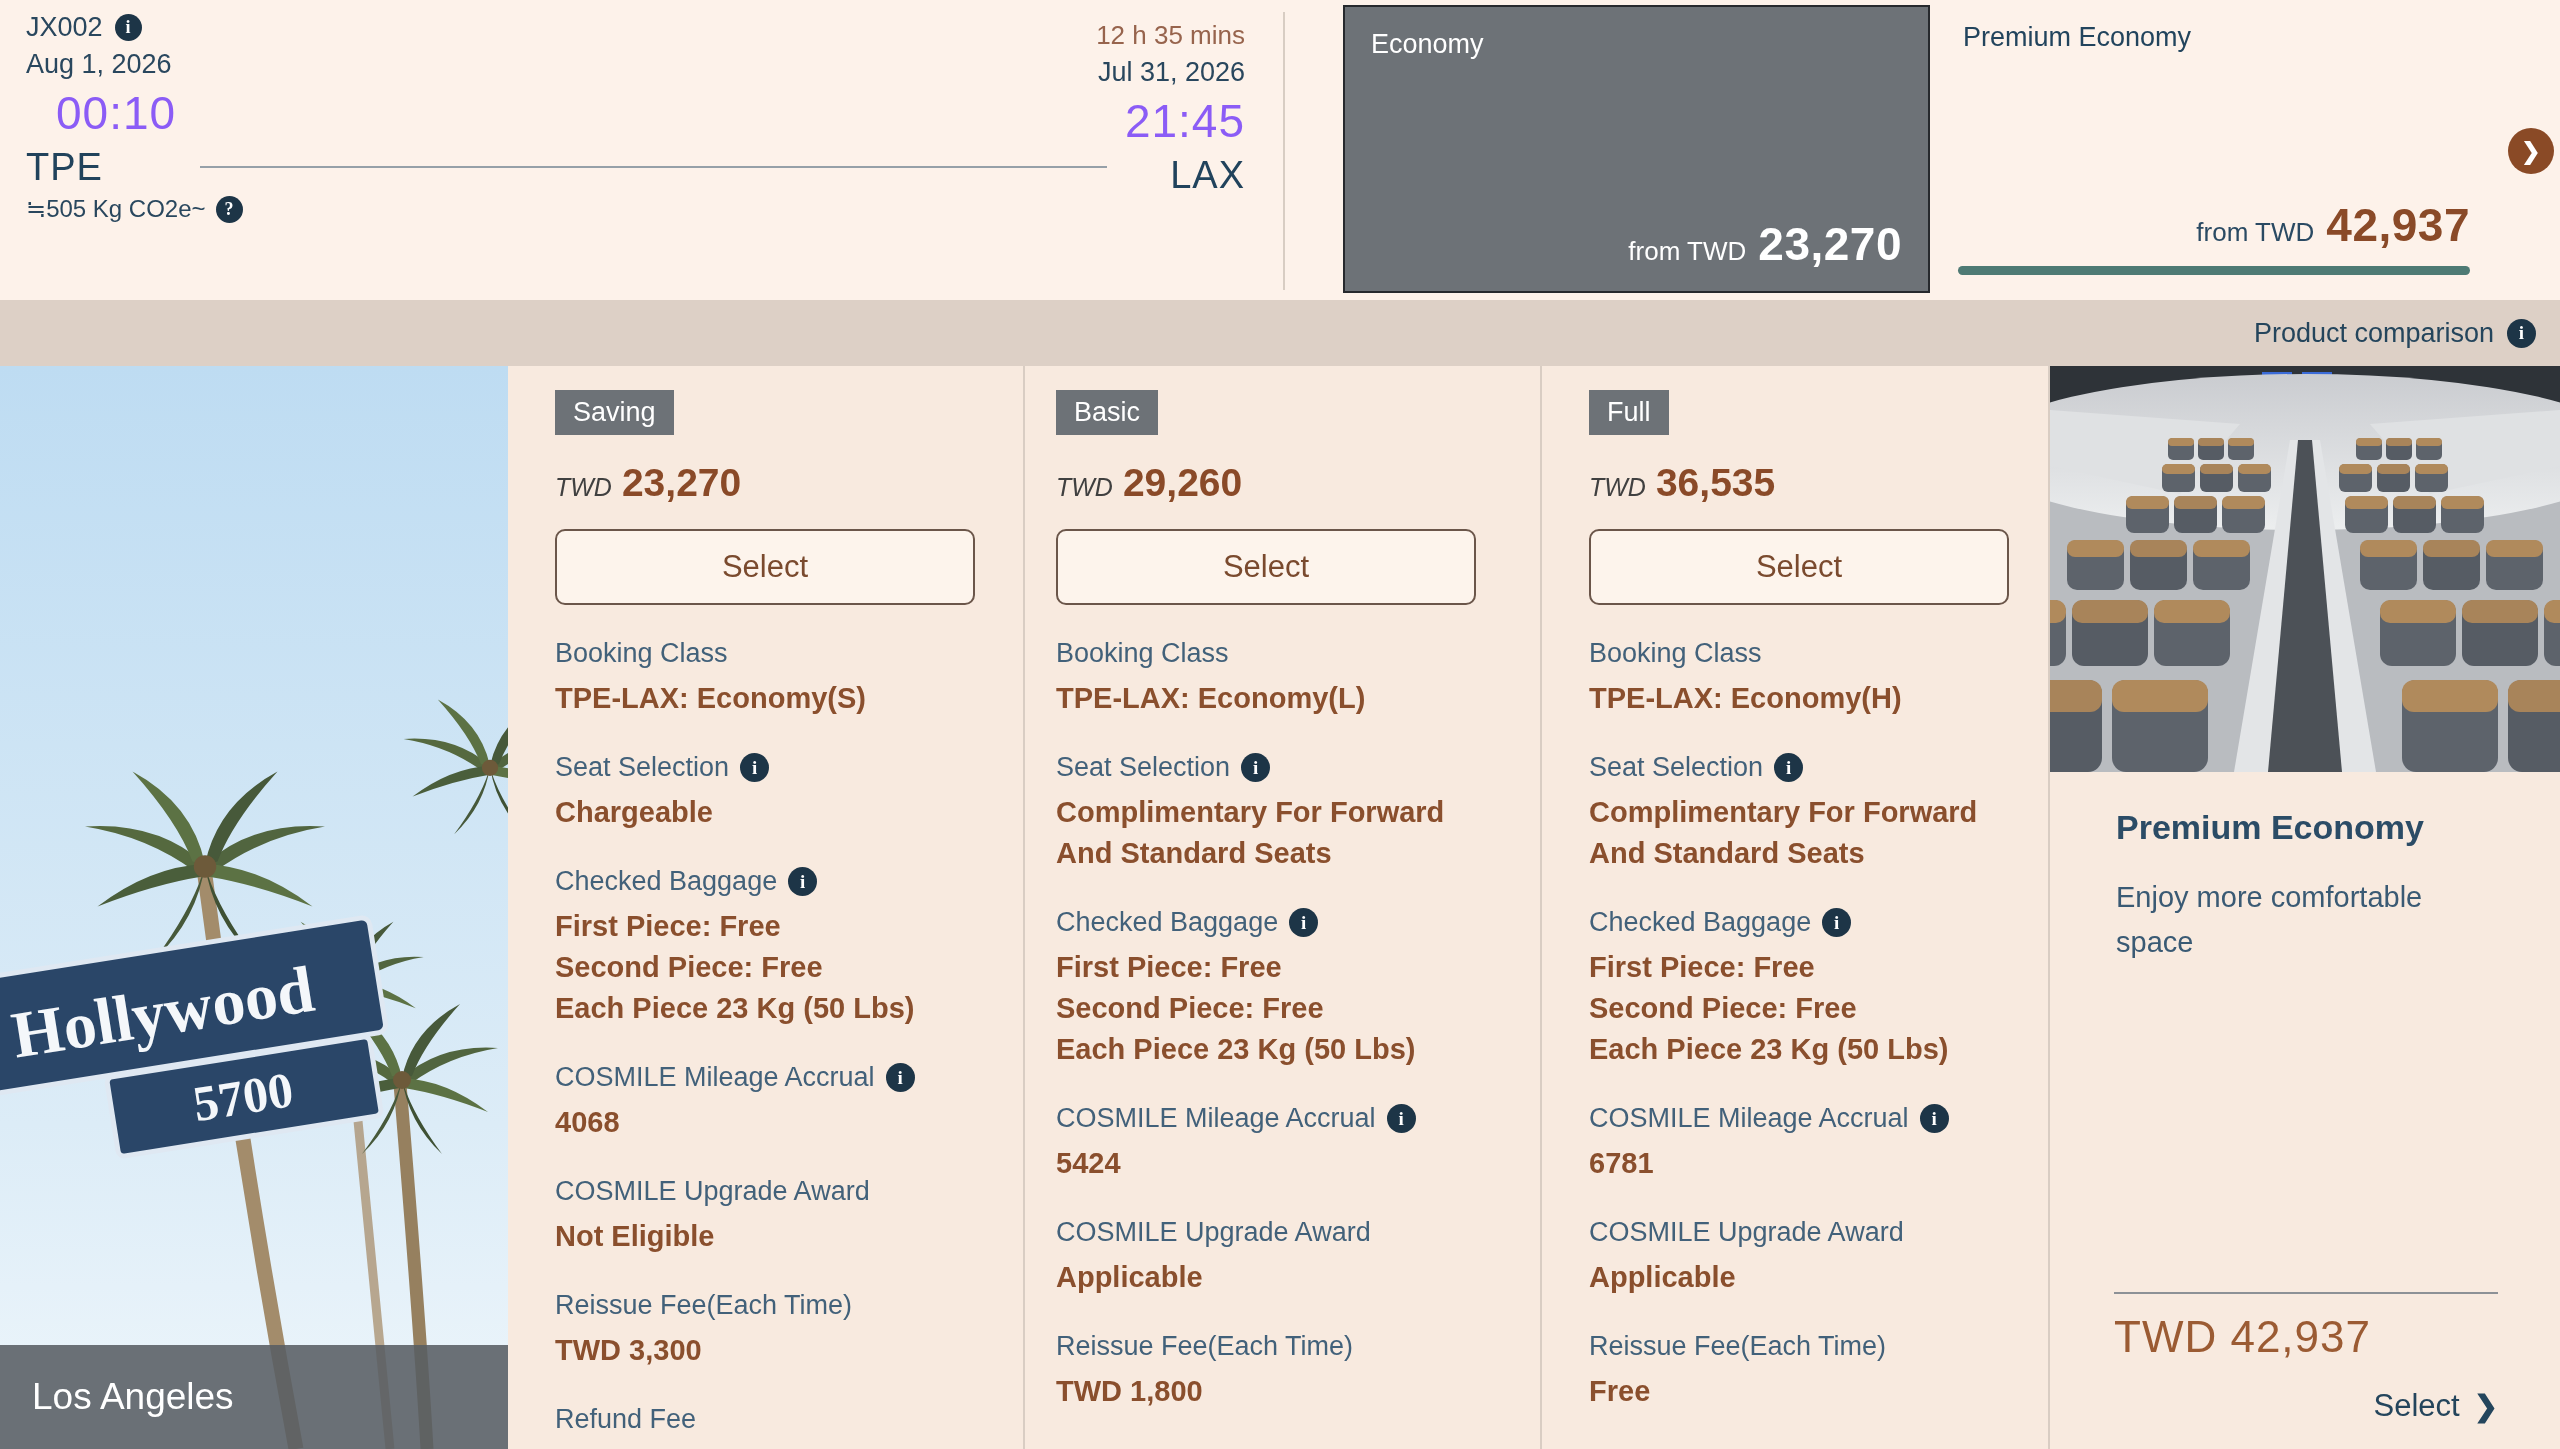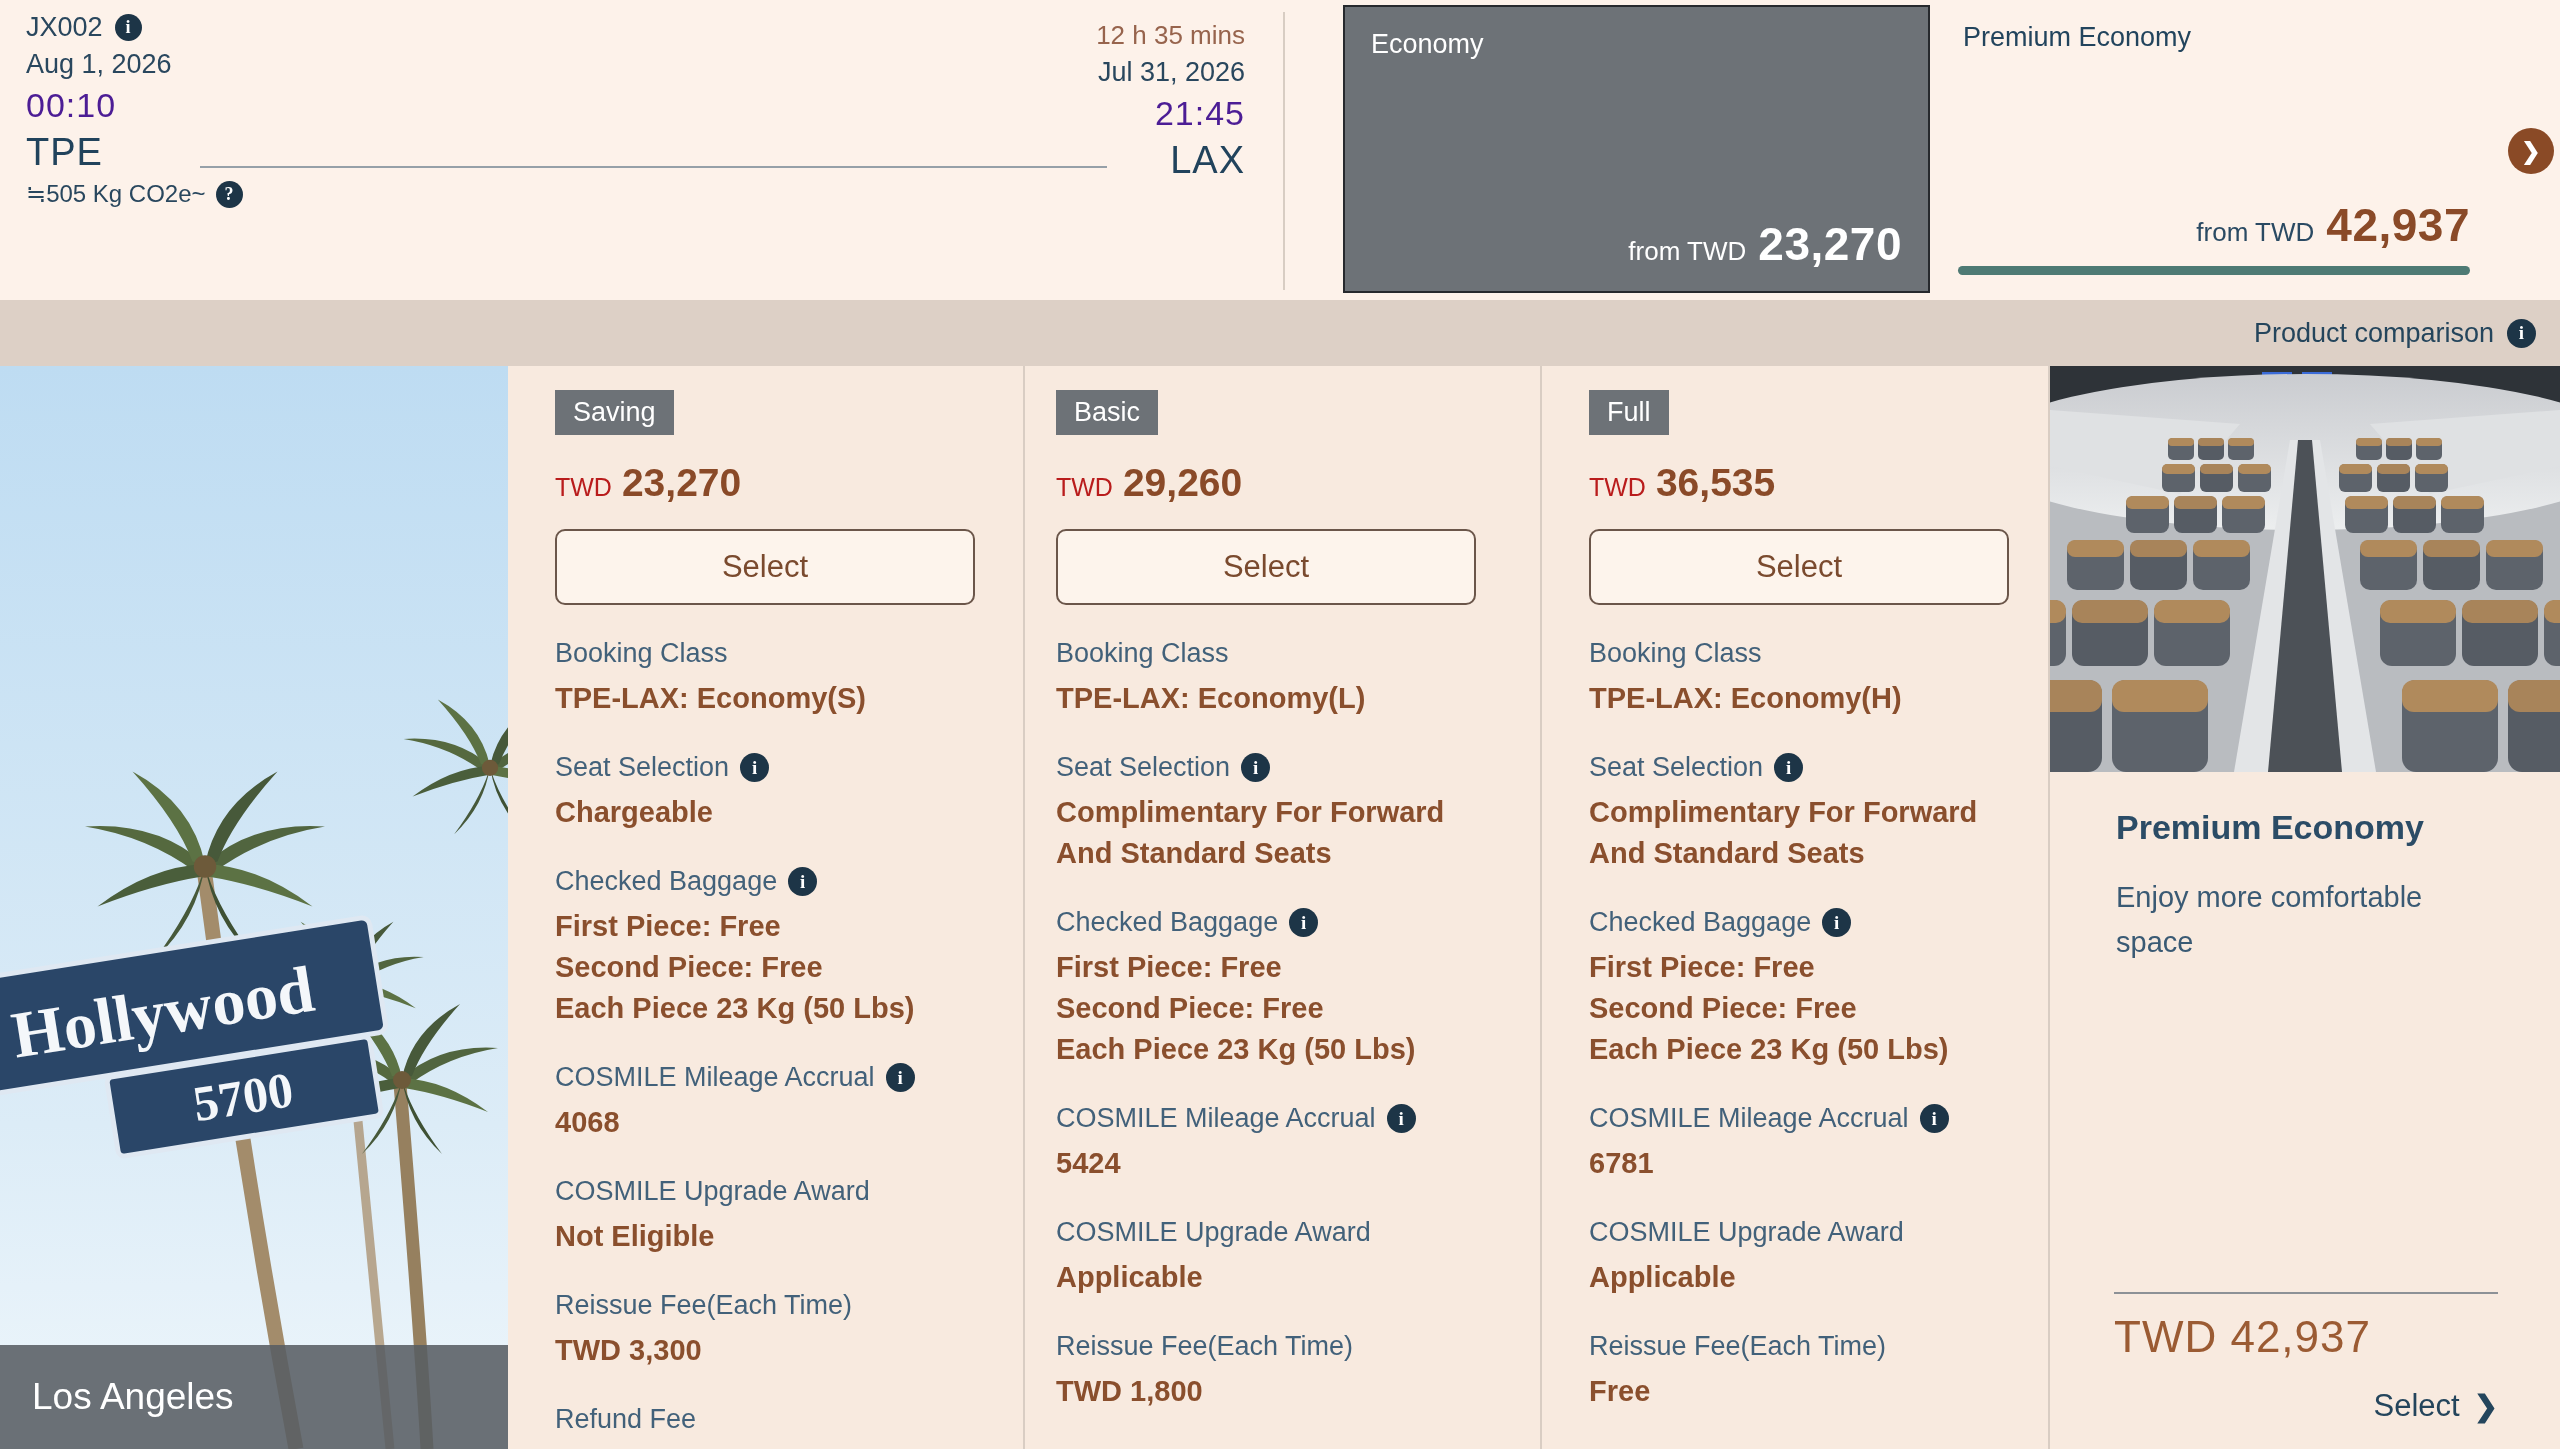--- a/index.html
+++ b/index.html
@@ -7,21 +7,21 @@
         font-family:"Liberation Sans",sans-serif;background:#f8eadf;}
 
   
   .topbar{position:absolute;left:0;top:0;width:2560px;height:300px;background:#fdf2ea;}
 
   .fp-left{position:absolute;left:26px;top:12px;}
   .fp-right{position:absolute;right:1315px;top:12px;text-align:right;}
   .fp-row{display:flex;align-items:center;gap:12px;}
   .navy-sm{font-size:27px;color:#29475e;}
   .dur{font-size:26px;color:#97644d;}
-  .big-time{margin-top:10px;font-size:34px;color:#4c1d95;letter-spacing:1px;}
+  .big-time{margin-top:10px;font-size:46px;color:#8b5cf6;letter-spacing:1px;margin-left:30px;}
   .iata{margin-top:16px;font-size:38px;color:#21435c;letter-spacing:1px;}
   .co2{margin-top:24px;display:flex;align-items:center;gap:10px;font-size:24px;color:#29475e;}
   .fp-left > div{margin-top:6px;}
   .fp-left > div:first-child{margin-top:0;}
   .fp-right > div{margin-top:6px;}
   .fp-right > div:first-child{margin-top:8px;}
 
   .flight-line{position:absolute;left:200px;top:166px;width:907px;height:2px;background:#96a0a8;}
   .top-divider{position:absolute;left:1283px;top:12px;width:2px;height:278px;background:#d8cdc3;}
 
@@ -63,21 +63,21 @@
                 display:flex;align-items:center;padding-left:32px;box-sizing:border-box;}
 
   .fare-col{position:absolute;top:0;height:1083px;box-sizing:border-box;
             padding:24px 36px 0 47px;border-right:2px solid #d9cdc3;}
   .fare-col.c0{left:508px;width:517px;}
   .fare-col.c1{left:1025px;width:517px;padding-left:31px;}
   .fare-col.c2{left:1542px;width:508px;}
 
   .badge{display:inline-block;background:#6d7277;color:#fff;font-size:27px;padding:7px 18px;}
   .fare-price{margin-top:26px;display:flex;align-items:baseline;gap:10px;}
-  .fare-cur{font-size:25px;color:#b91c1c;}
+  .fare-cur{font-size:25px;color:#404040;font-style:italic;}
   .fare-amt{font-size:39px;font-weight:bold;color:#8a4a28;}
   .select-btn{margin-top:24px;display:block;width:420px;height:76px;background:#fdf4ec;
               border:2px solid #6b564a;border-radius:10px;color:#7a4a2e;font-size:31px;
               font-family:"Liberation Sans",sans-serif;cursor:pointer;}
   .frow{margin-top:33px;}
   .flbl{display:flex;align-items:center;gap:11px;font-size:27px;color:#42617a;}
   .fval{margin-top:9px;font-size:29px;font-weight:bold;color:#8a4f2d;line-height:41px;max-width:438px;}
 
   .premium-panel{position:absolute;left:2050px;top:0;width:510px;height:1083px;}
   .premium-panel svg.cabin{display:block;width:510px;height:406px;}

